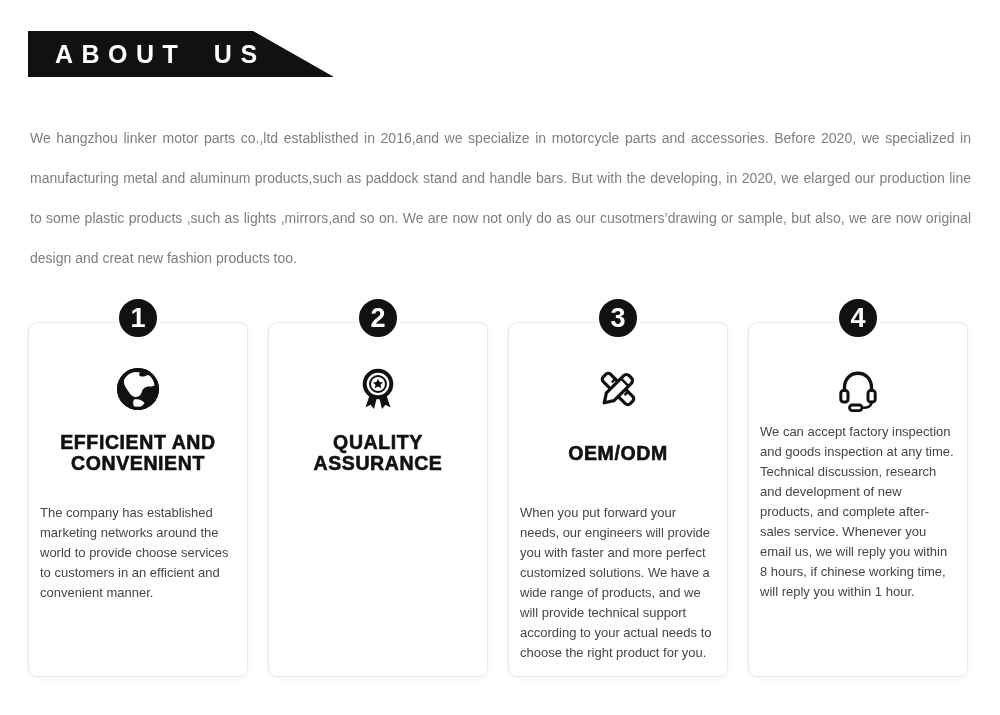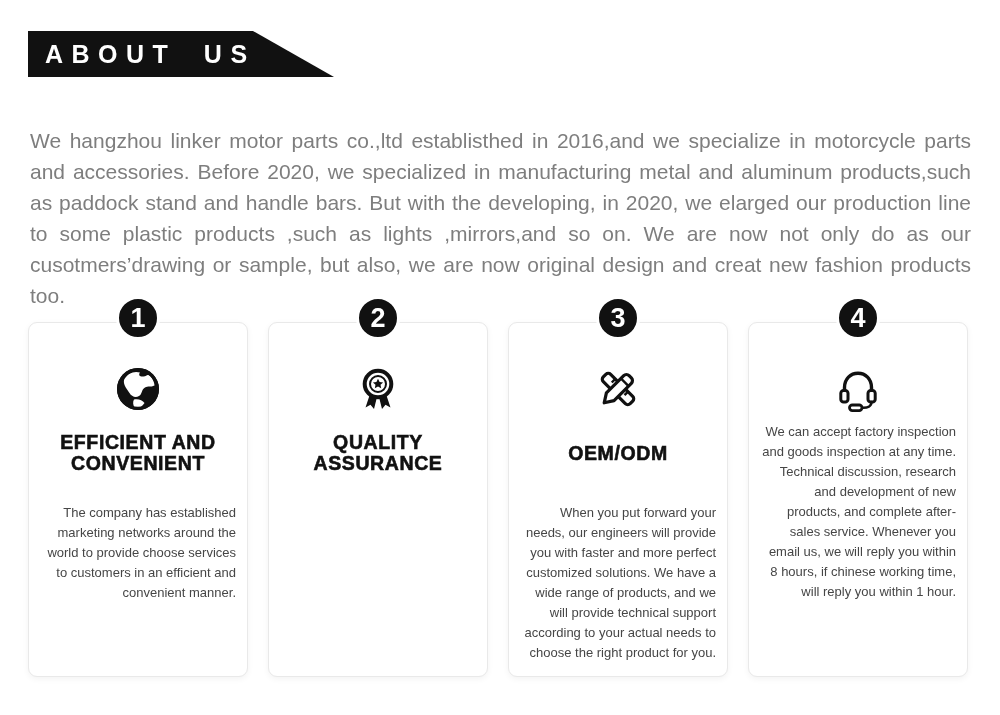--- a/index.html
+++ b/index.html
@@ -16,26 +16,26 @@
   }
   
   .banner{
     position:absolute;left:28px;top:31px;width:306px;height:46px;
     background:var(--banner_bg,#111);
     clip-path:polygon(0 0,73.5% 0,100% 100%,0 100%);
     display:flex;align-items:center;
   }
   .banner-title{
     color:var(--banner_text,#fff);font-size:25px;font-weight:bold;
-    letter-spacing:8.5px;word-spacing:12px;padding-left:17px;white-space:nowrap;
+    letter-spacing:8.5px;word-spacing:12px;padding-left:27px;white-space:nowrap;
   }
   
   .intro{
     position:absolute;left:30px;top:104px;width:941px;
-    font-size:21px;line-height:31px;color:var(--intro_text,#7e7e7e);
+    font-size:14px;line-height:40px;color:var(--intro_text,#7e7e7e);
     text-align:justify;
   }
   
   .cards{
     position:absolute;left:28px;top:322px;width:940px;height:355px;
     display:flex;gap:20px;
   }
   .card{
     position:relative;flex:1;height:355px;background:#fff;
     border:1px solid var(--card_border,#e9e9e9);border-radius:9px;
@@ -51,21 +51,21 @@
     color:var(--badge_text,#fff);font-size:27px;font-weight:bold;z-index:2;
   }
   .card-icon{margin-top:42px;width:48px;height:48px;}
   .card-title{
     margin-top:19px;height:42px;display:flex;align-items:center;justify-content:center;
     text-align:center;font-size:19.5px;line-height:21px;font-weight:bold;
     color:var(--card_title,#111);letter-spacing:.6px;
     -webkit-text-stroke:.6px var(--card_title,#111);
   }
   .card-desc{
-    margin-top:9px;font-size:13px;line-height:20px;text-align:right;
+    margin-top:9px;font-size:13px;line-height:20px;text-align:left;
     color:var(--card_body,#464646);hyphens:manual;
   }
   svg .ink{stroke:var(--icon,#111);}
 </style>
 </head>
 <body>
 
 <div class="banner">
   <span class="banner-title">ABOUT US</span>
 </div>

